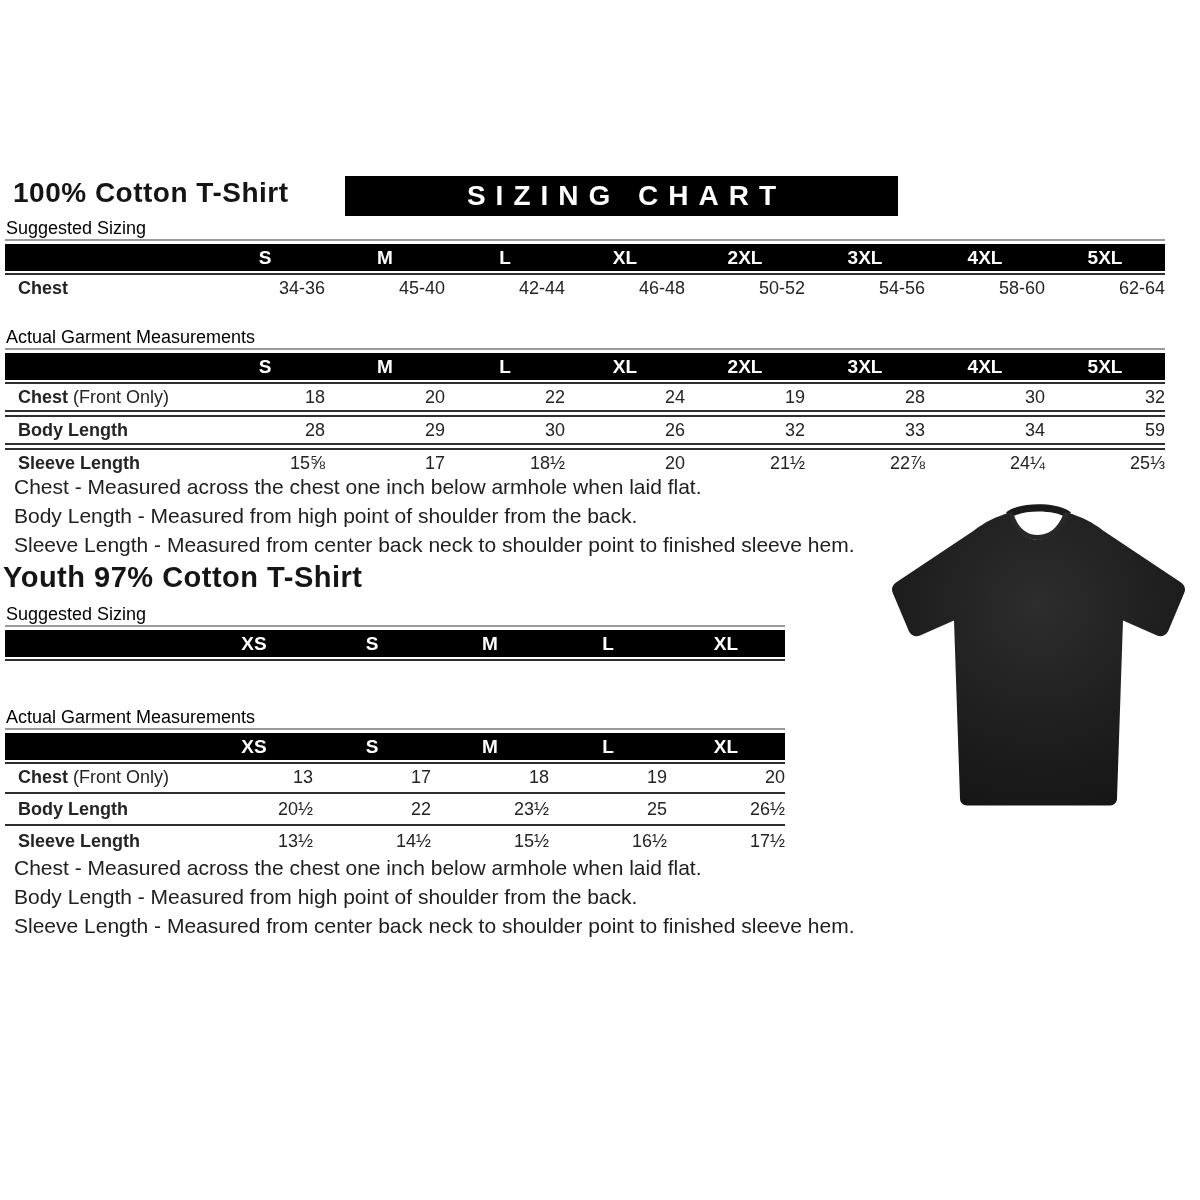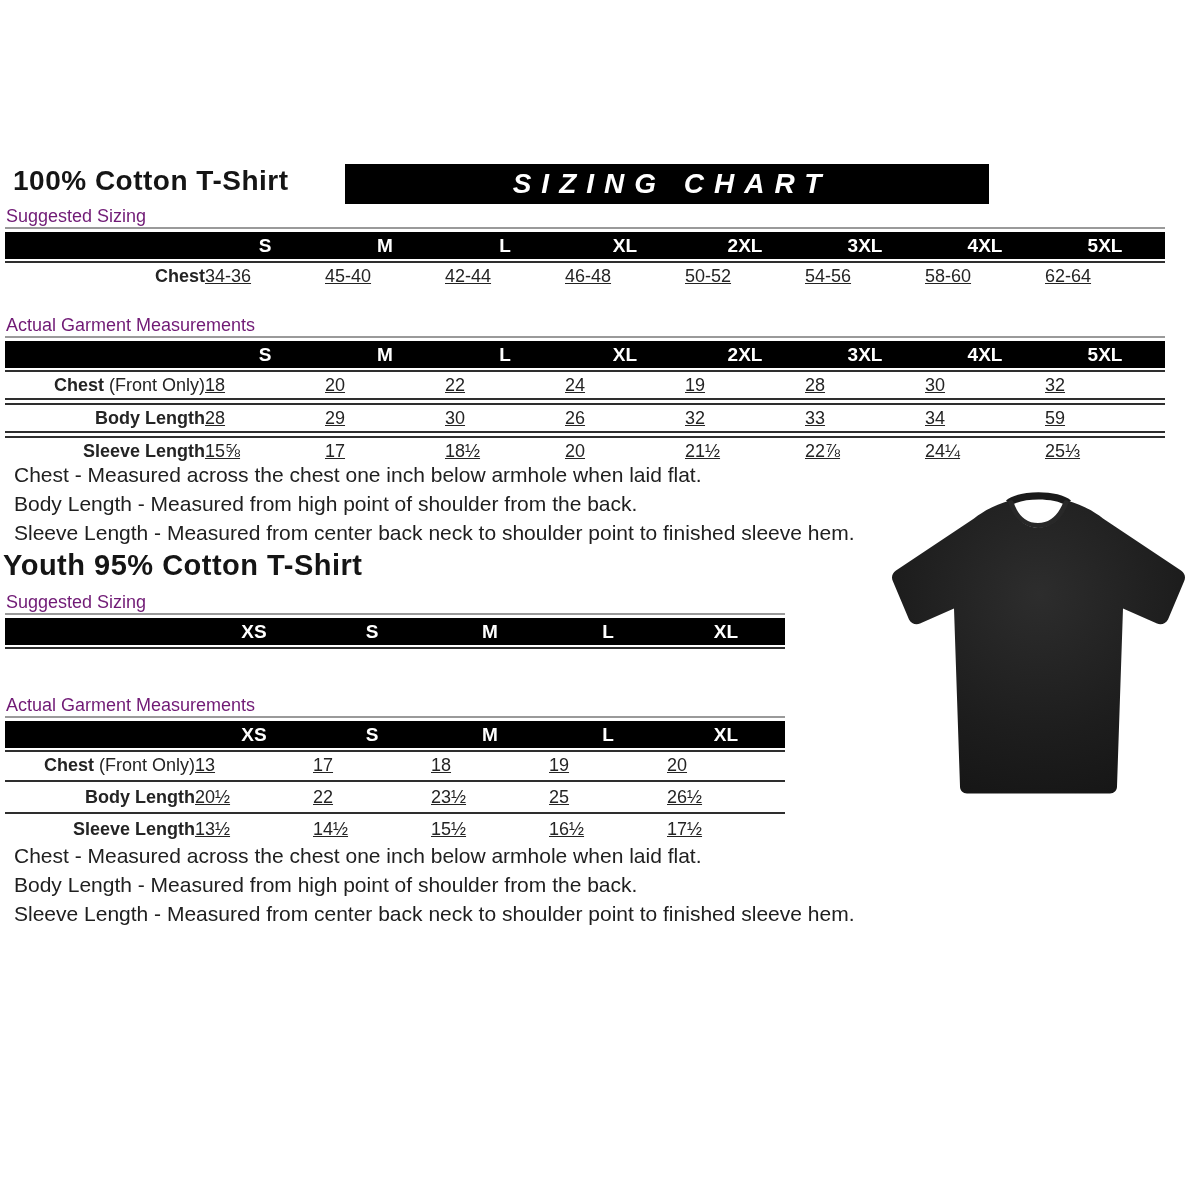--- a/index.html
+++ b/index.html
@@ -1,54 +1,54 @@
 <!DOCTYPE html>
 <html><head>
 <meta charset="utf-8">
 <style>
   * { margin:0; padding:0; box-sizing:border-box; }
   html,body { background:#ffffff; }
   body { font-family:"Liberation Sans", sans-serif; color:#1c1c1c; }
   .page { position:relative; width:1200px; height:1200px; background:#ffffff; overflow:hidden; }
-  .abs { position:absolute; }
+  .abs { position:absolute;margin-top:12px; }
 
   .big-title { font-weight:bold; font-size:28px; color:#151515; letter-spacing:0.5px; white-space:nowrap; }
 
   .banner { background:#000000; color:#ffffff; display:flex; align-items:center; justify-content:center;
             font-weight:bold; font-size:28px; letter-spacing:10px; text-indent:10px; }
 
-  .section-label { font-size:18px; color:#701a75; white-space:nowrap; }
+  .section-label { font-size:18px; color:#000000; white-space:nowrap; }
 
   .table-wrap { border-top:2px solid #9a9a9a; padding-top:3px; background:#ffffff; }
 
   table.sizing { width:100%; border-collapse:collapse; table-layout:fixed; }
   table.sizing th { background:#000000; color:#ffffff; font-weight:bold; font-size:19px;
                     height:27px; text-align:center; vertical-align:middle; }
   table.sizing td { padding:0; }
   table.sizing tr.data-row td { height:26px; vertical-align:middle; font-size:18px; color:#242424; }
-  table.sizing td.row-label { text-align:right; padding-left:13px; color:#161616; }
+  table.sizing td.row-label { text-align:left; padding-left:13px; color:#161616; }
   table.sizing td.row-label b { font-weight:bold; }
-  table.sizing td.cell-value { text-align:left;text-decoration:underline; }
+  table.sizing td.cell-value { text-align:right; }
 
   .single-line { height:2px; background:#2e2e2e; margin-top:2px; }
   .sep-line.double { height:7px; border-top:2px solid #2e2e2e; border-bottom:2px solid #2e2e2e; }
   .sep-line.single { height:2px; background:#2e2e2e; margin:2px 0; }
 
   .notes p { font-size:21px; line-height:29px; color:#202020; white-space:nowrap; }
 
   .tshirt-box { pointer-events:none; }
 </style>
 </head>
 <body>
 
 <div class="page">
 
   <div class="abs big-title" style="left:13px; top:165px;">100% Cotton T-Shirt</div>
 
-  <div class="abs banner" style="left:345px; top:164px; width:644px; height:40px;font-style:italic;">
+  <div class="abs banner" style="left:345px; top:164px; width:553px; height:40px;">
     <span>SIZING CHART</span>
   </div>
 
   <div class="abs section-label" style="left:6px; top:206px;">Suggested Sizing</div>
 
   <div class="abs table-wrap" style="left:5px; top:227px; width:1160px;">
     <table class="sizing">
         <colgroup>
           <col style="width: 200px;">
           <col>
@@ -174,21 +174,21 @@
         </tbody>
       </table>
   </div>
 
   <div class="abs notes" style="left:14px; top:460px;">
     <p>Chest - Measured across the chest one inch below armhole when laid flat.</p>
     <p>Body Length - Measured from high point of shoulder from the back.</p>
     <p>Sleeve Length - Measured from center back neck to shoulder point to finished sleeve hem.</p>
   </div>
 
-  <div class="abs big-title" style="left:3px; top:549px; font-size:29px;">Youth 95% Cotton T-Shirt</div>
+  <div class="abs big-title" style="left:3px; top:549px; font-size:29px;">Youth 97% Cotton T-Shirt</div>
 
   <div class="abs section-label" style="left:6px; top:592px;">Suggested Sizing</div>
 
   <div class="abs table-wrap" style="left:5px; top:613px; width:780px;">
     <table class="sizing">
         <colgroup>
           <col style="width: 190px;">
           <col>
           <col>
           <col>

